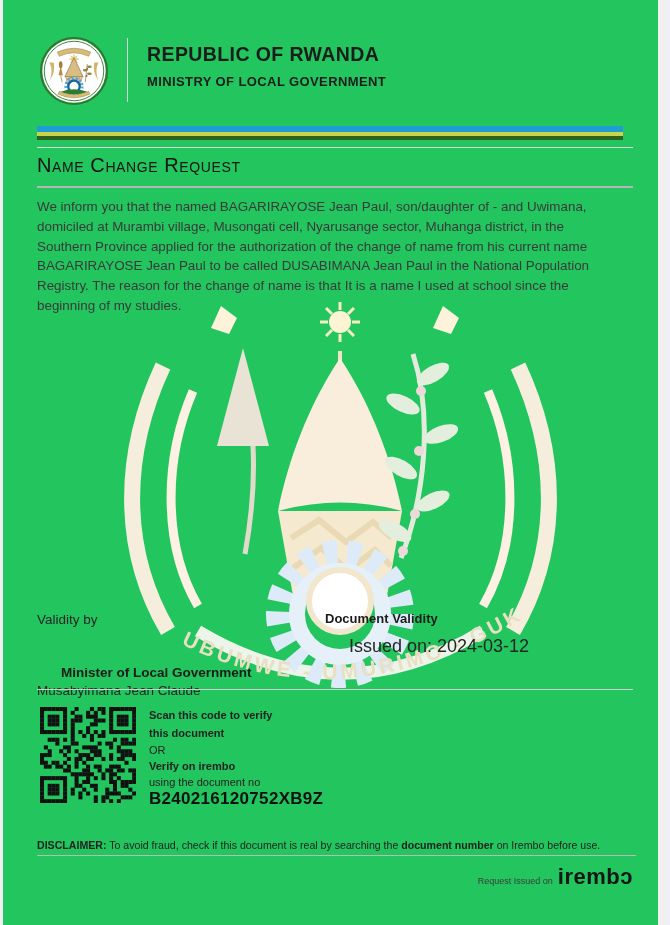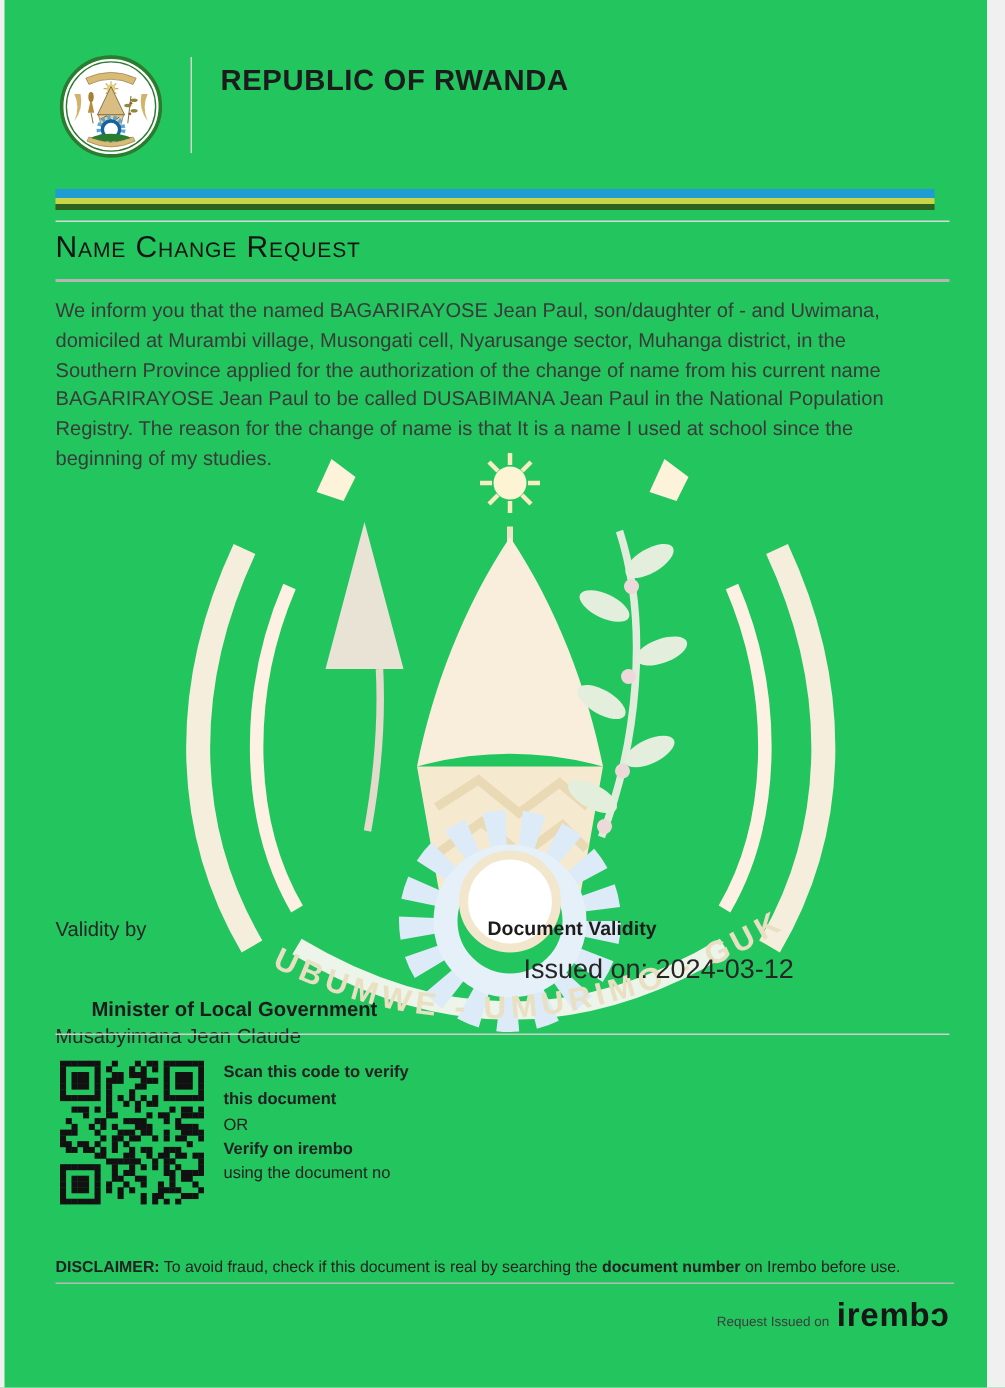--- a/index.html
+++ b/index.html
@@ -98,20 +98,21 @@
     <circle cx="50" cy="72" r="8.2" fill="#ffffff" stroke="#14639e" stroke-width="3.2"></circle>
 
     <path d="M30,80 Q50,72 70,80 Q50,87 30,80 Z" fill="#2a7d2e"></path>
     <path d="M27,83 Q50,94 73,83 L71,79 Q50,89 29,79 Z" fill="#d8bc76" stroke="#8a6d3b" stroke-width=".5"></path>
   </svg>
 
   <div class="hdr-divider"></div>
 
   <div class="hdr-titles">
     <div class="hdr-title">REPUBLIC OF RWANDA</div>
+    <div class="hdr-subtitle">MINISTRY OF LOCAL GOVERNMENT</div>
   </div>
 
   <div class="flag">
     <div class="s1" style="background: rgb(30, 156, 211);"></div>
     <div class="s2" style="background: rgb(200, 213, 72);"></div>
     <div class="s3" style="background: rgb(47, 97, 31);"></div>
   </div>
 
   <div class="rule rule1"></div>
   <div class="doc-heading">Name Change Request</div>
@@ -474,20 +475,21 @@
         <rect x="61.44" y="92.16" width="4.04" height="4.04"></rect>
         <rect x="69.12" y="92.16" width="4.04" height="4.04"></rect>
         <rect x="76.80" y="92.16" width="4.04" height="4.04"></rect>
       </g>
     </svg>
   <div class="v-line v-bold v1">Scan this code to verify</div>
   <div class="v-line v-bold v2">this document</div>
   <div class="v-line v3">OR</div>
   <div class="v-line v-bold v4">Verify on irembo</div>
   <div class="v-line v5">using the document no</div>
+  <div class="doc-number">B240216120752XB9Z</div>
 
   <div class="disclaimer"><b>DISCLAIMER:</b><span> To avoid fraud, check if this document is real by searching the </span><b>document number</b><span> on Irembo before use.</span></div>
 
   <div class="rule rule4"></div>
 
   <div class="footer">
     <span class="footer-label">Request Issued on</span>
     <span class="brand">irembɔ</span>
   </div>
 

